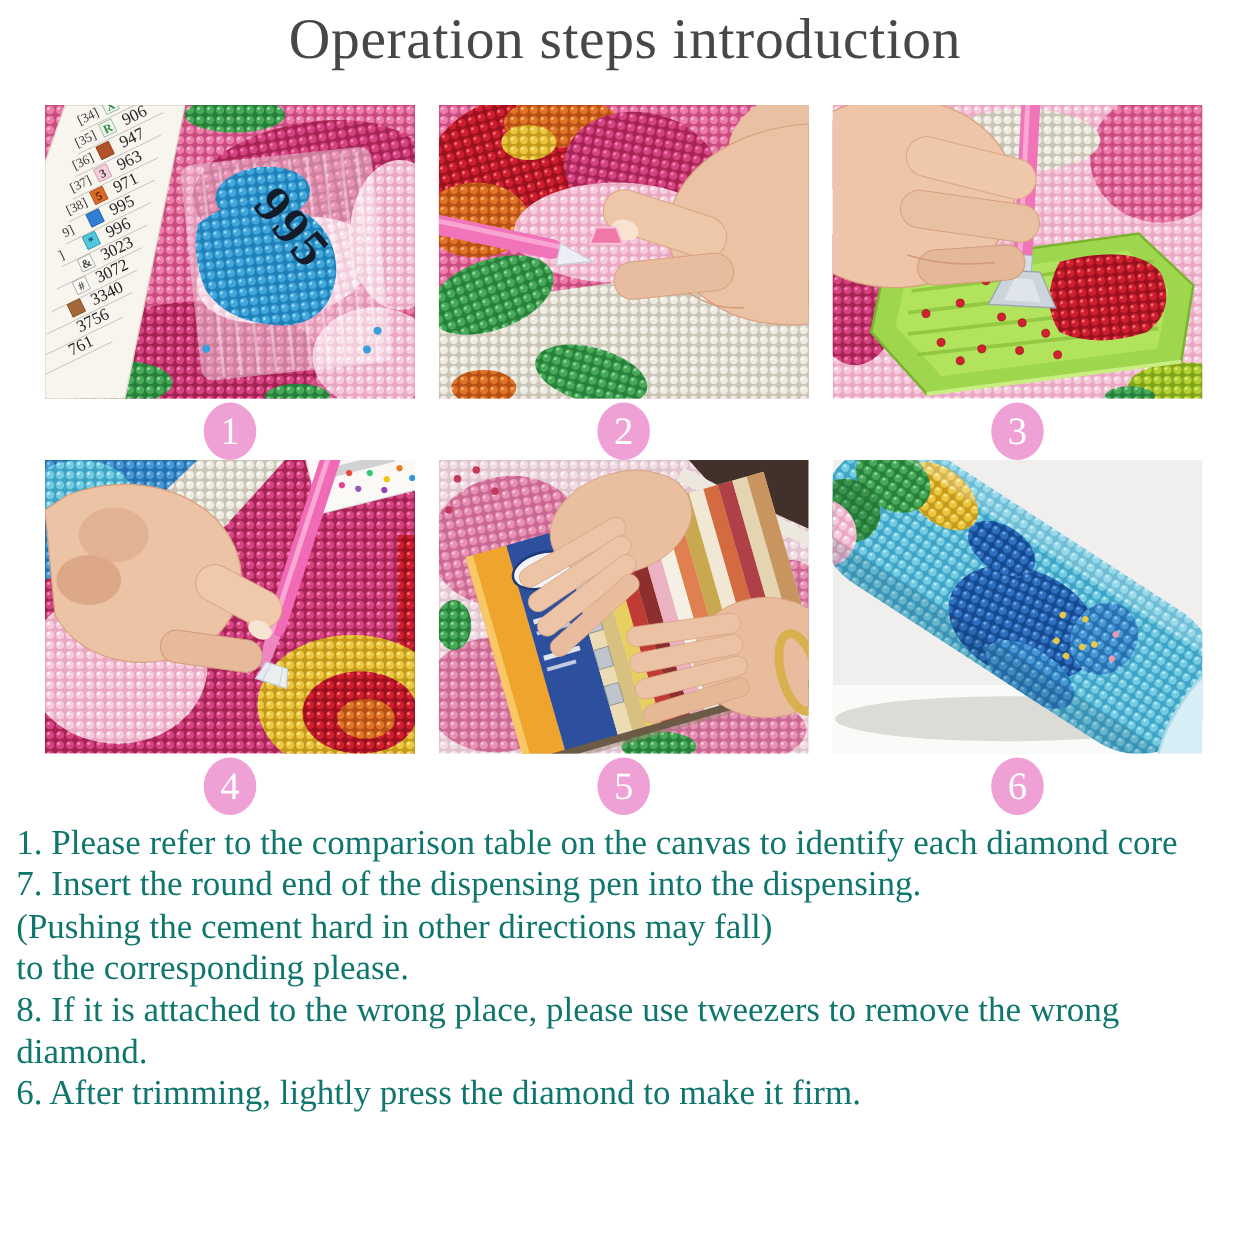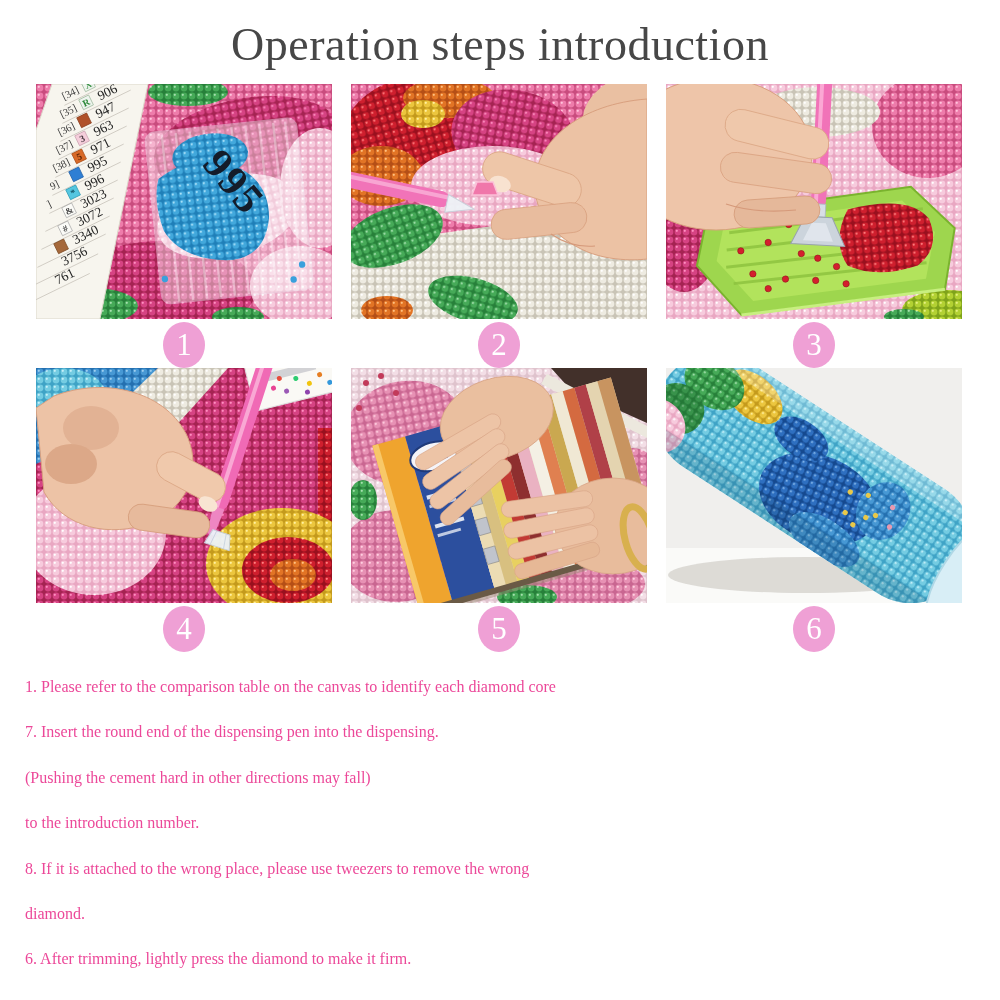--- a/index.html
+++ b/index.html
@@ -1,28 +1,28 @@
 <!DOCTYPE html>
 <html><head>
 <meta charset="utf-8">
 <style>
   html,body{margin:0;padding:0;background:#fff}
   .page{position:relative;width:1000px;height:1000px;background:#ffffff;overflow:hidden;
         font-family:"Liberation Serif",serif;}
-  .title{margin:0;padding-top:18px;text-align:center;font-size:46px;font-weight:400;
+  .title{margin:0;padding-top:4px;text-align:center;font-size:46px;font-weight:400;
          color:#474747;letter-spacing:0.5px}
   .photo-grid{position:absolute;left:36px;top:84px;width:926px;
               display:grid;grid-template-columns:296px 296px 296px;column-gap:19px}
   .step{display:flex;flex-direction:column;align-items:center}
   .photo{width:296px;height:235px;overflow:hidden}
   .photo svg{display:block}
   .badge{width:42px;height:46px;margin:3px 0 0;border-radius:50%;background:#efa0d5;
          color:#fff;text-align:center;font-size:31px;line-height:46px;font-family:"Liberation Serif",serif}
   .instructions{position:absolute;left:13px;top:658px;width:982px}
-  .instructions p{margin:12px;font-size:16px;line-height:33.4px;color:#ec4899;white-space:nowrap}
+  .instructions p{margin:0;font-size:28px;line-height:33.4px;color:#0f766e;white-space:nowrap}
   .ci{font-size:10.5px;fill:#3a3a3a}
   .cs{font-size:9.5px;font-weight:bold;text-anchor:middle}
   .cc{font-size:13.5px;fill:#242424}
 </style>
 </head>
 <body>
 
 <div class="page">
 
   <h1 class="title">Operation steps introduction</h1>
@@ -496,19 +496,19 @@
       </div>
       <div class="badge">6</div>
     </div>
 
   </div>
 
   <div class="instructions">
     <p>1. Please refer to the comparison table on the canvas to identify each diamond core</p>
     <p>7. Insert the round end of the dispensing pen into the dispensing.</p>
     <p>(Pushing the cement hard in other directions may fall)</p>
-    <p>to the introduction number.</p>
+    <p>to the corresponding please.</p>
     <p>8. If it is attached to the wrong place, please use tweezers to remove the wrong</p>
     <p>diamond.</p>
     <p>6. After trimming, lightly press the diamond to make it firm.</p>
   </div>
 
 </div>
 
 </body></html>

